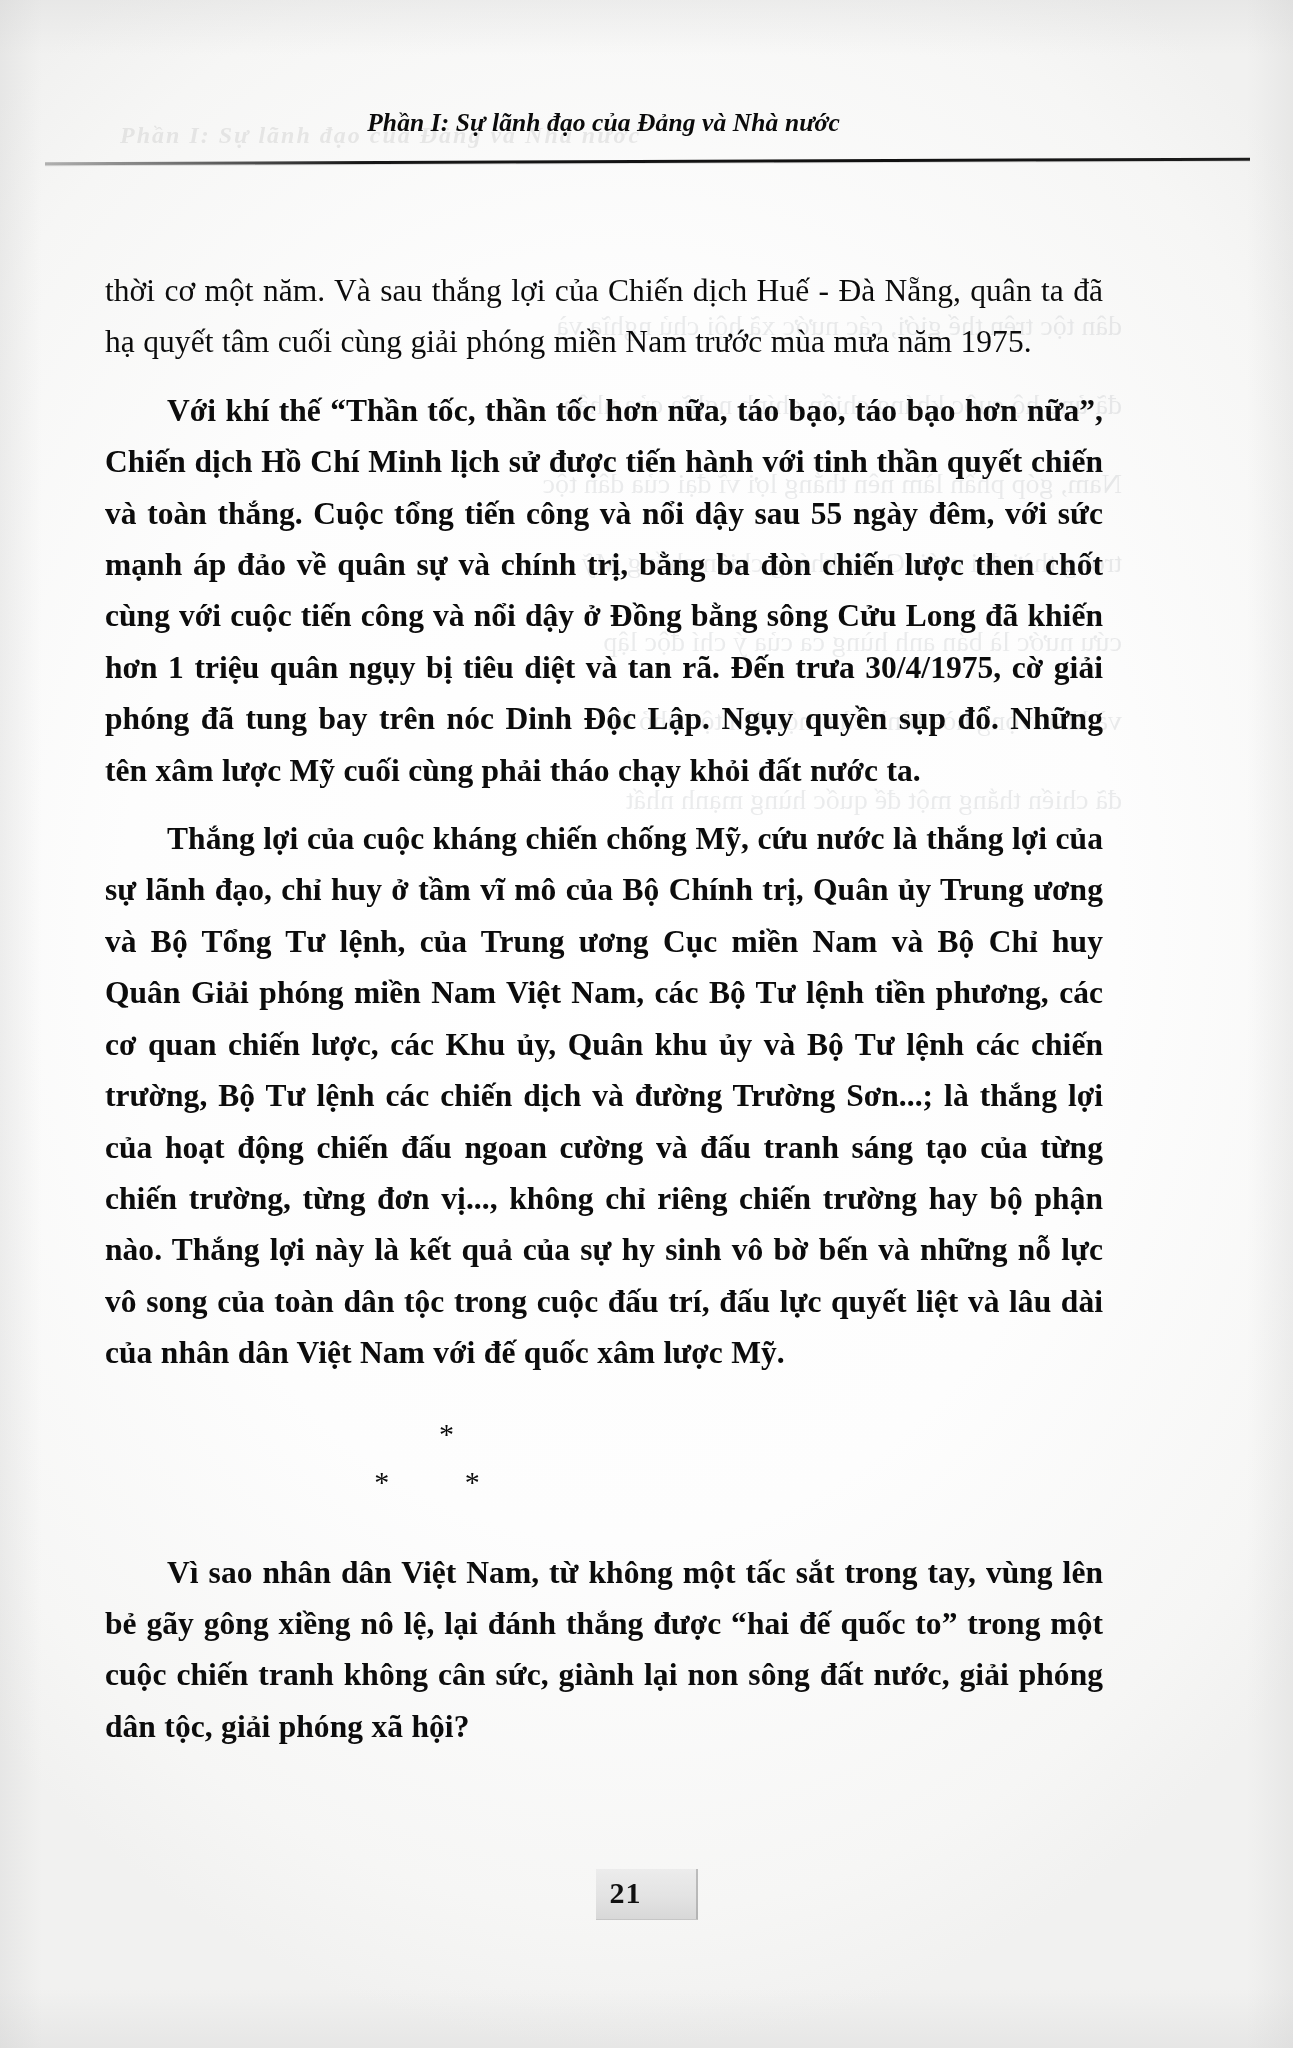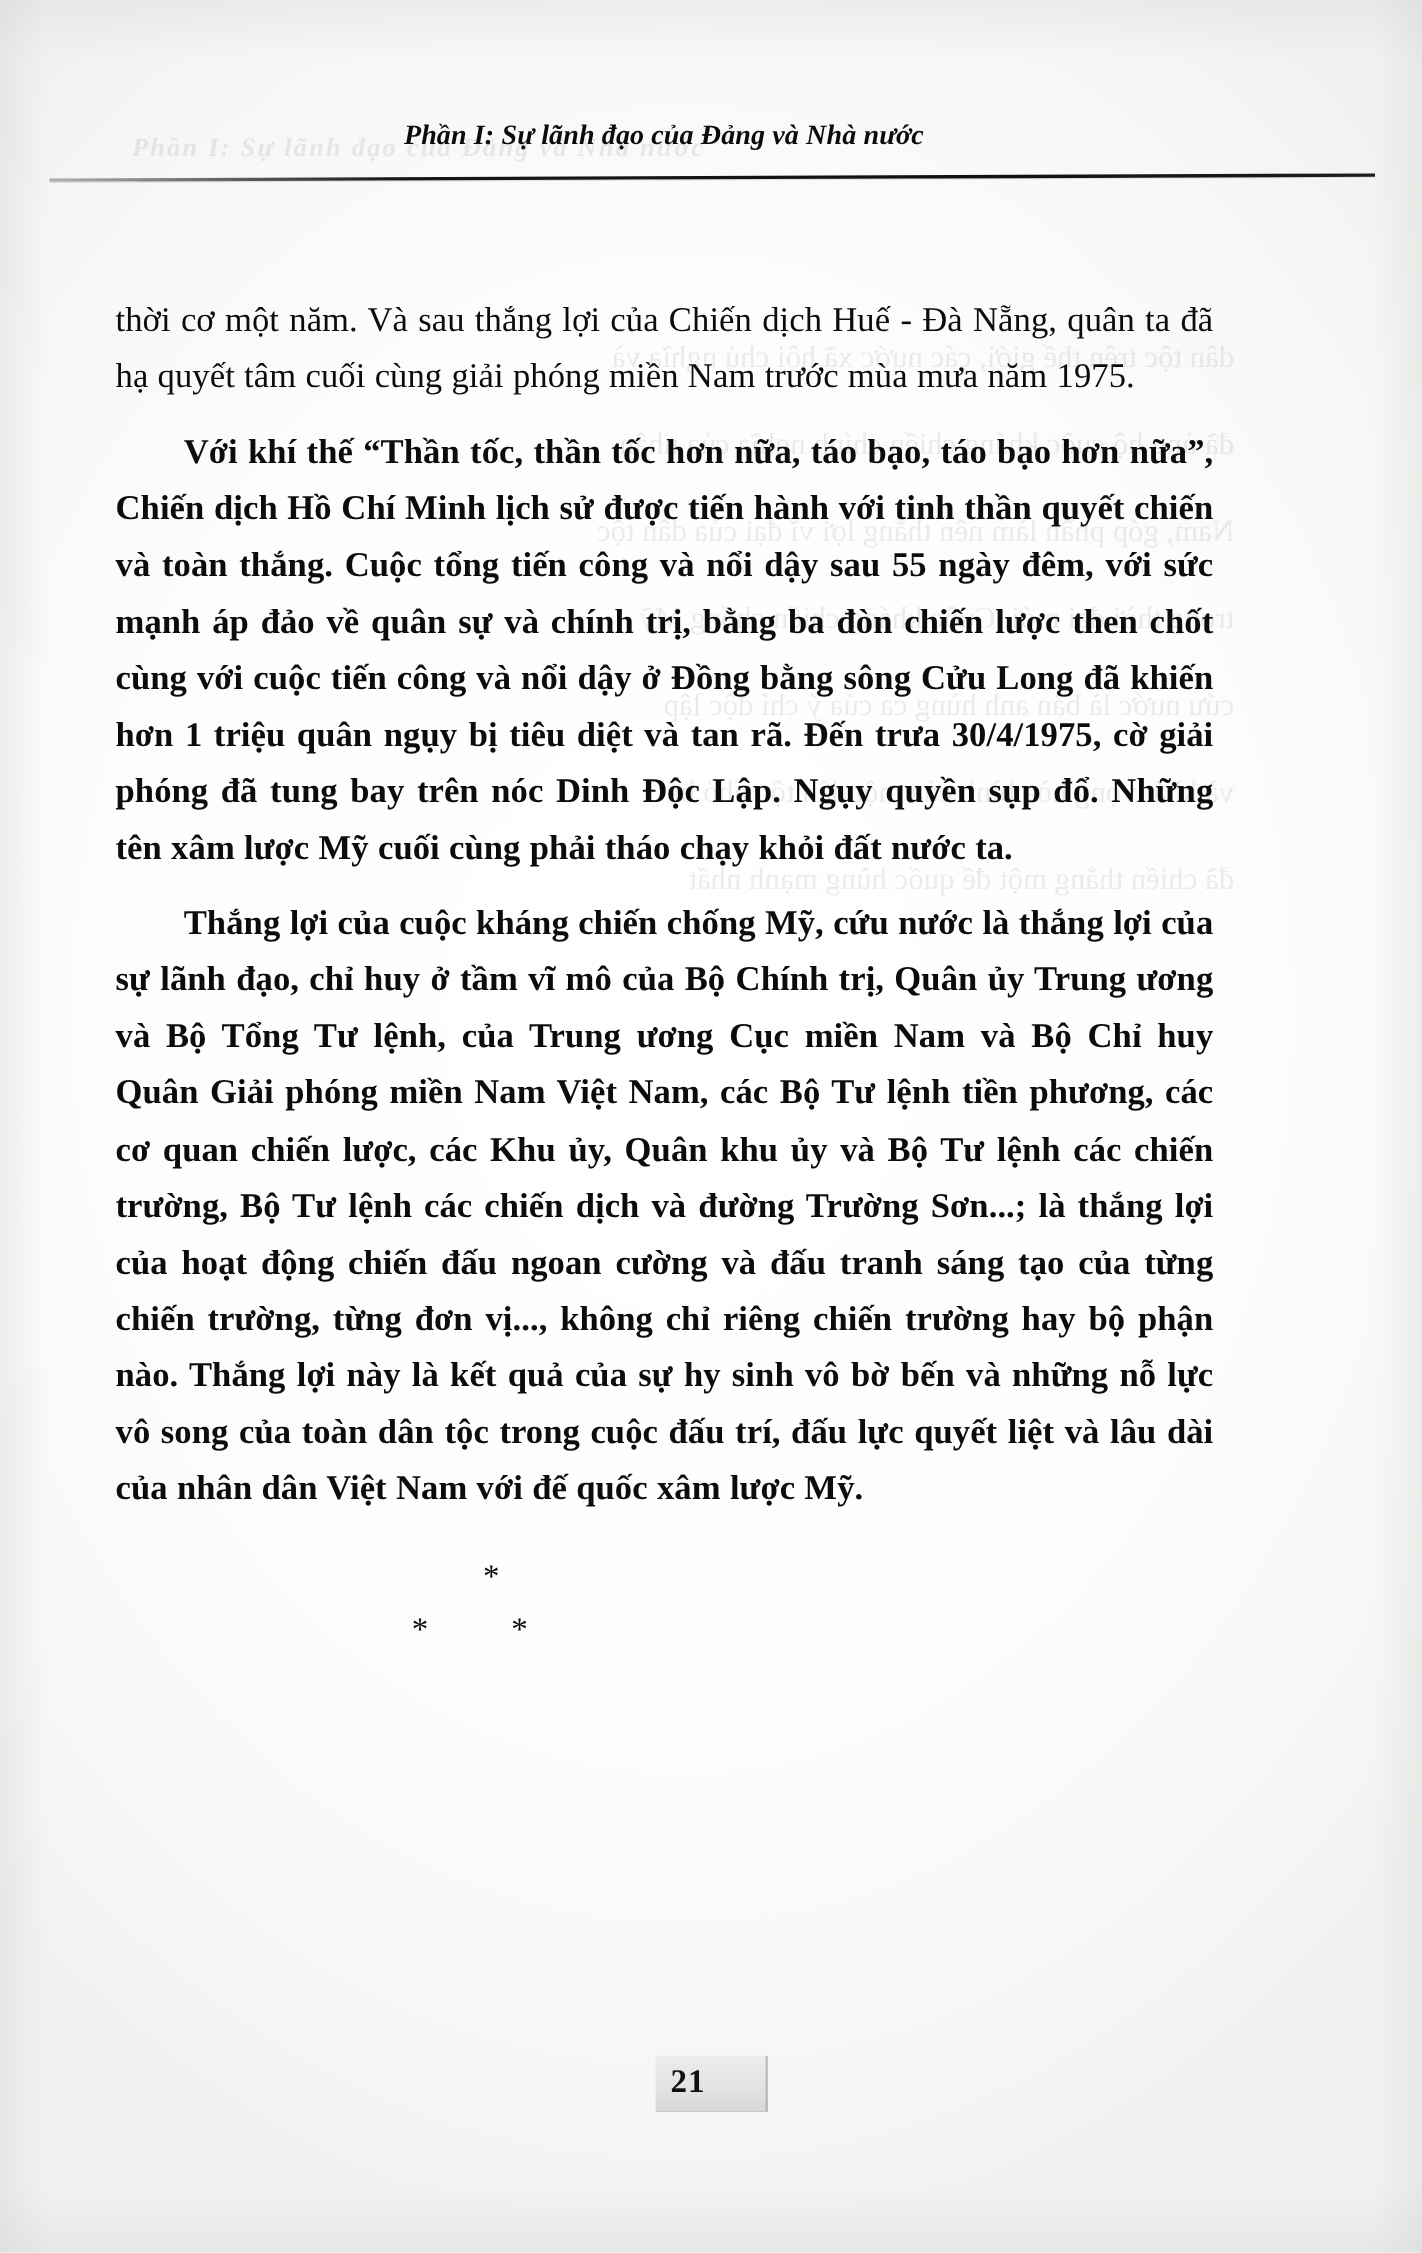--- a/index.html
+++ b/index.html
@@ -192,19 +192,20 @@
 
     <p class="para">thời cơ một năm. Và sau thắng lợi của Chiến dịch Huế - Đà Nẵng, quân ta đã hạ quyết tâm cuối cùng giải phóng miền Nam trước mùa mưa năm 1975.</p>
 
     <p class="para indent">Với khí thế “Thần tốc, thần tốc hơn nữa, táo bạo, táo bạo hơn nữa”, Chiến dịch Hồ Chí Minh lịch sử được tiến hành với tinh thần quyết chiến và toàn thắng. Cuộc tổng tiến công và nổi dậy sau 55 ngày đêm, với sức mạnh áp đảo về quân sự và chính trị, bằng ba đòn chiến lược then chốt cùng với cuộc tiến công và nổi dậy ở Đồng bằng sông Cửu Long đã khiến hơn 1 triệu quân ngụy bị tiêu diệt và tan rã. Đến trưa 30/4/1975, cờ giải phóng đã tung bay trên nóc Dinh Độc Lập. Ngụy quyền sụp đổ. Những tên xâm lược Mỹ cuối cùng phải tháo chạy khỏi đất nước ta.</p>
 
     <p class="para indent">Thắng lợi của cuộc kháng chiến chống Mỹ, cứu nước là thắng lợi của sự lãnh đạo, chỉ huy ở tầm vĩ mô của Bộ Chính trị, Quân ủy Trung ương và Bộ Tổng Tư lệnh, của Trung ương Cục miền Nam và Bộ Chỉ huy Quân Giải phóng miền Nam Việt Nam, các Bộ Tư lệnh tiền phương, các cơ quan chiến lược, các Khu ủy, Quân khu ủy và Bộ Tư lệnh các chiến trường, Bộ Tư lệnh các chiến dịch và đường Trường Sơn...; là thắng lợi của hoạt động chiến đấu ngoan cường và đấu tranh sáng tạo của từng chiến trường, từng đơn vị..., không chỉ riêng chiến trường hay bộ phận nào. Thắng lợi này là kết quả của sự hy sinh vô bờ bến và những nỗ lực vô song của toàn dân tộc trong cuộc đấu trí, đấu lực quyết liệt và lâu dài của nhân dân Việt Nam với đế quốc xâm lược Mỹ.</p>
 
     <p class="sep-one">*</p>
     <p class="sep-two">*  *</p>
 
+    <p class="para indent after-sep">Vì sao nhân dân Việt Nam, từ không một tấc sắt trong tay, vùng lên bẻ gãy gông xiềng nô lệ, lại đánh thắng được “hai đế quốc to” trong một cuộc chiến tranh không cân sức, giành lại non sông đất nước, giải phóng dân tộc, giải phóng xã hội?</p>
   </div>
 
   <div class="folio">
     <div class="folio-box">21</div>
   </div>
 
 </div>
 
 </body></html>

